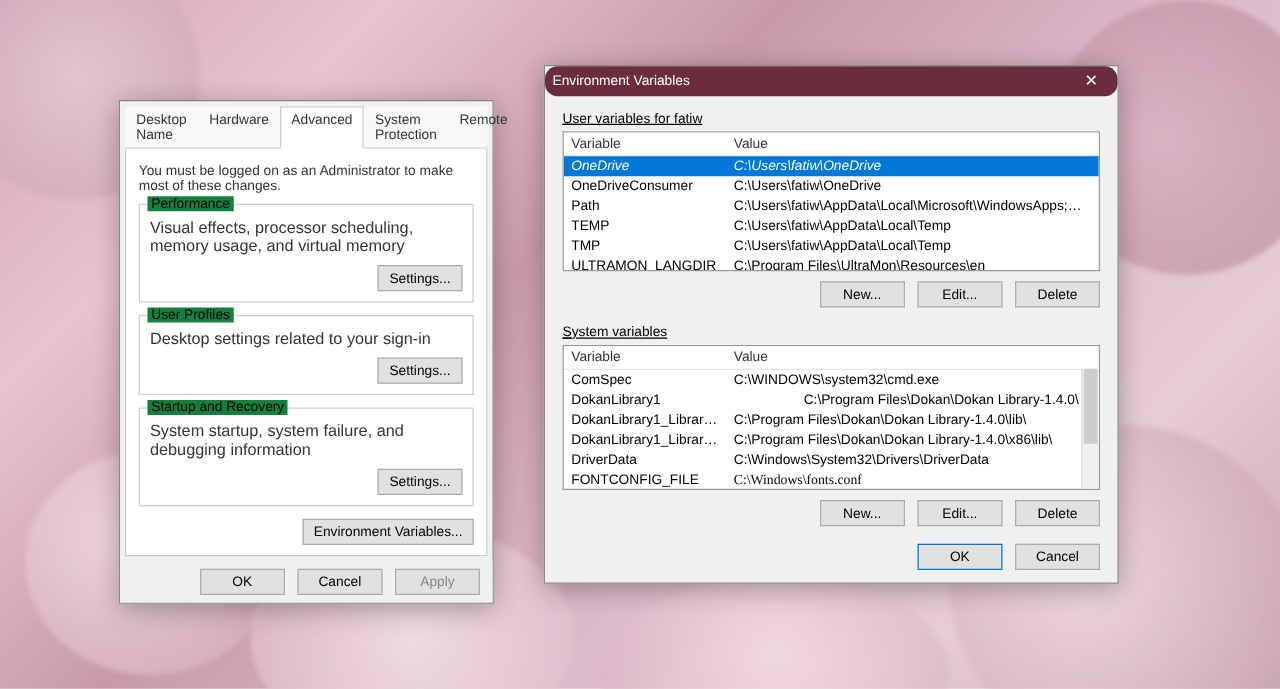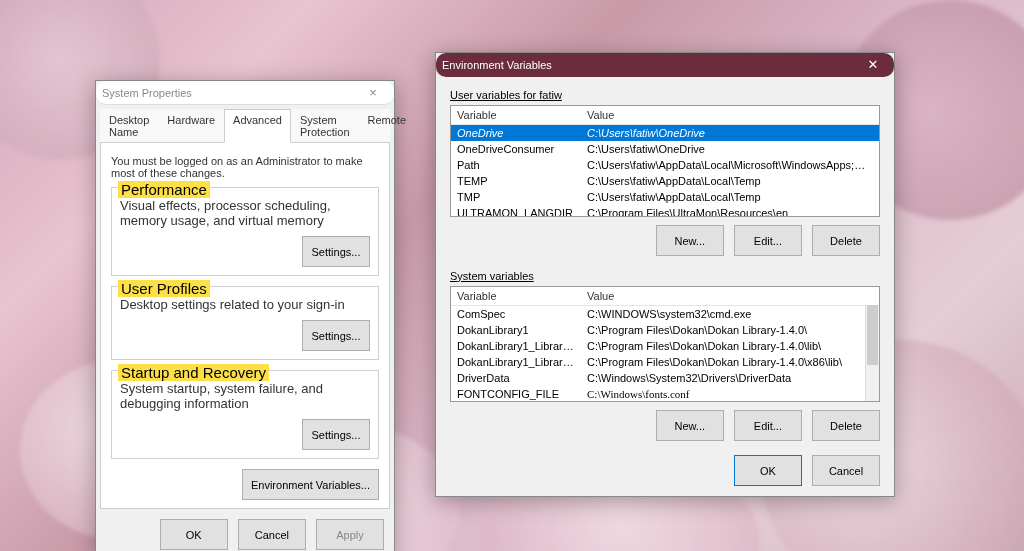--- a/index.html
+++ b/index.html
@@ -47,26 +47,26 @@
   }
   .tabcontent {
     background:#fff; margin:0 4px 4px 4px; padding:8px 10px;
     border:1px solid #ccc; border-top:none;
   }
   .infotext { font-size:11px; color:#333; margin:4px 0 8px 0; }
   .group {
     border:1px solid #d0d0d0; padding:6px 8px 8px 8px; margin-bottom:10px;
     position:relative;
   }
-  .group-title { position:absolute; top:-7px; left:6px; background:#fde047; padding:0 3px; font-size:15px; }
+  .group-title { position:absolute; top:-7px; left:6px; background:#15803d; padding:0 3px; font-size:11px; }
   .group-desc { font-size:13px; color:#333; margin:4px 0 8px 0; }
   .btnrow { text-align:right; }
   .btnrow-footer { text-align:right; padding:6px 10px; background:#f0f0f0; }
   button.win {
-    min-width:68px; height:31px; font-size:11px;
+    min-width:68px; height:21px; font-size:11px;
     background:#e1e1e1; border:1px solid #adadad; cursor:default;
     padding:0 8px;
   }
   button.win:disabled { color:#888; }
   button.primary { border:1px solid #0078d7; }
   .spacer { display:inline-block; width:4px; }
 
   .envbody { padding:10px 14px; }
   .sec-label { font-size:11px; margin:2px 0 4px 0;text-decoration:underline; }
   .sec-label .u { text-decoration:underline; }
@@ -94,24 +94,20 @@
 <body>
 
 <div class="petal" style="left:20px;top:360px;width:200px;height:180px;background:radial-gradient(circle at 40% 40%, #f5e8ee, #d4a5b8);"></div>
 <div class="petal" style="left:200px;top:420px;width:260px;height:180px;background:radial-gradient(circle at 50% 50%, #f8eef2, #e0b8c8);"></div>
 <div class="petal" style="left:480px;top:460px;width:280px;height:160px;background:radial-gradient(circle at 50% 40%, #f5e0e8, #d8aebf);"></div>
 <div class="petal" style="left:760px;top:340px;width:280px;height:260px;background:radial-gradient(circle at 40% 50%, #f0dce4, #c89aaa);"></div>
 <div class="petal" style="left:840px;top:0;width:220px;height:220px;background:radial-gradient(circle at 40% 50%, #d8b0c0, #b8889a);"></div>
 <div class="petal" style="left:-40px;top:-40px;width:200px;height:200px;background:radial-gradient(circle at 50% 50%, #e8cdd8, #c8a0b0);"></div>
 
 <div class="window sysprop" style="left:95px; top:80px; width:300px;">
-  <div class="titlebar">
-    <span>System Properties</span>
-    <span class="close-x">×</span>
-  </div>
   <div class="tabs">
     <div class="tab">Desktop Name</div>
     <div class="tab">Hardware</div>
     <div class="tab active">Advanced</div>
     <div class="tab">System Protection</div>
     <div class="tab">Remote</div>
   </div>
   <div class="tabcontent">
     <div class="infotext">You must be logged on as an Administrator to make most of these changes.</div>
 
@@ -206,21 +202,21 @@
         <div class="col col1">Variable</div>
         <div class="col col2">Value</div>
       </div>
       <div class="rows" id="sys-rows">
           <div class="row">
             <div class="cell col1">ComSpec</div>
             <div class="cell col2" style="padding-right: 16px;">C:\WINDOWS\system32\cmd.exe</div>
           </div>
           <div class="row">
             <div class="cell col1">DokanLibrary1</div>
-            <div class="cell col2" style="padding-right: 16px;">C:\Program Files\Dokan\Dokan Library-1.4.0\</div>
+            <div class="cell col2" style="padding-right: 16px; text-align: right;">C:\Program Files\Dokan\Dokan Library-1.4.0\</div>
           </div>
           <div class="row">
             <div class="cell col1">DokanLibrary1_LibraryPath_...</div>
             <div class="cell col2" style="padding-right: 16px;">C:\Program Files\Dokan\Dokan Library-1.4.0\lib\</div>
           </div>
           <div class="row">
             <div class="cell col1">DokanLibrary1_LibraryPath_...</div>
             <div class="cell col2" style="padding-right: 16px;">C:\Program Files\Dokan\Dokan Library-1.4.0\x86\lib\</div>
           </div>
           <div class="row">

